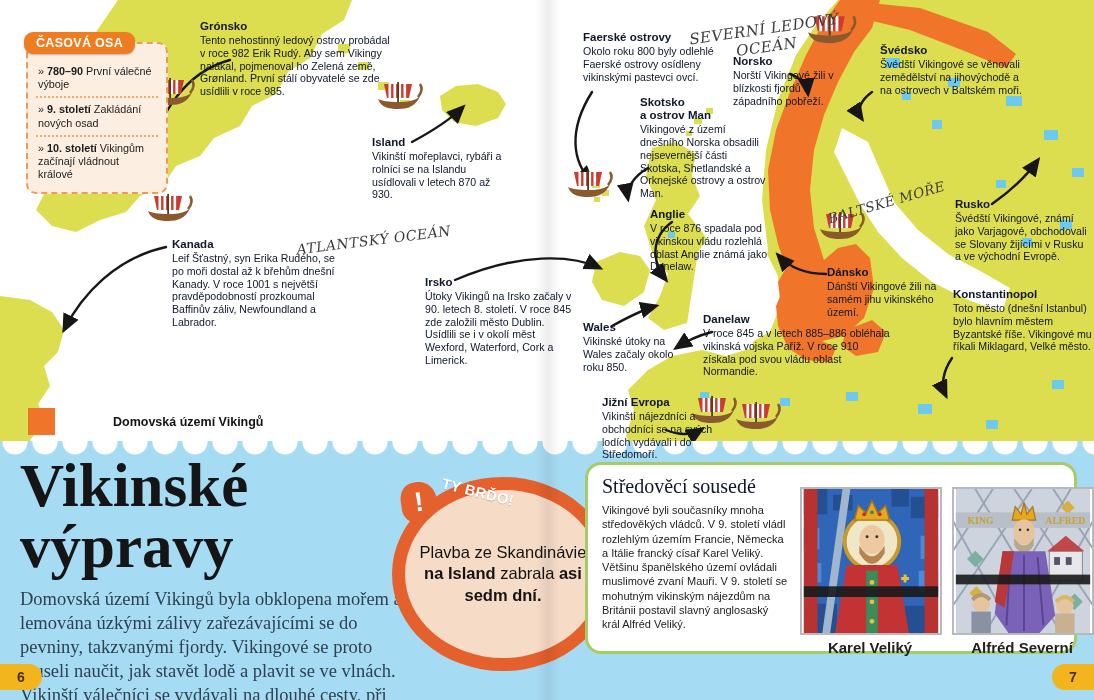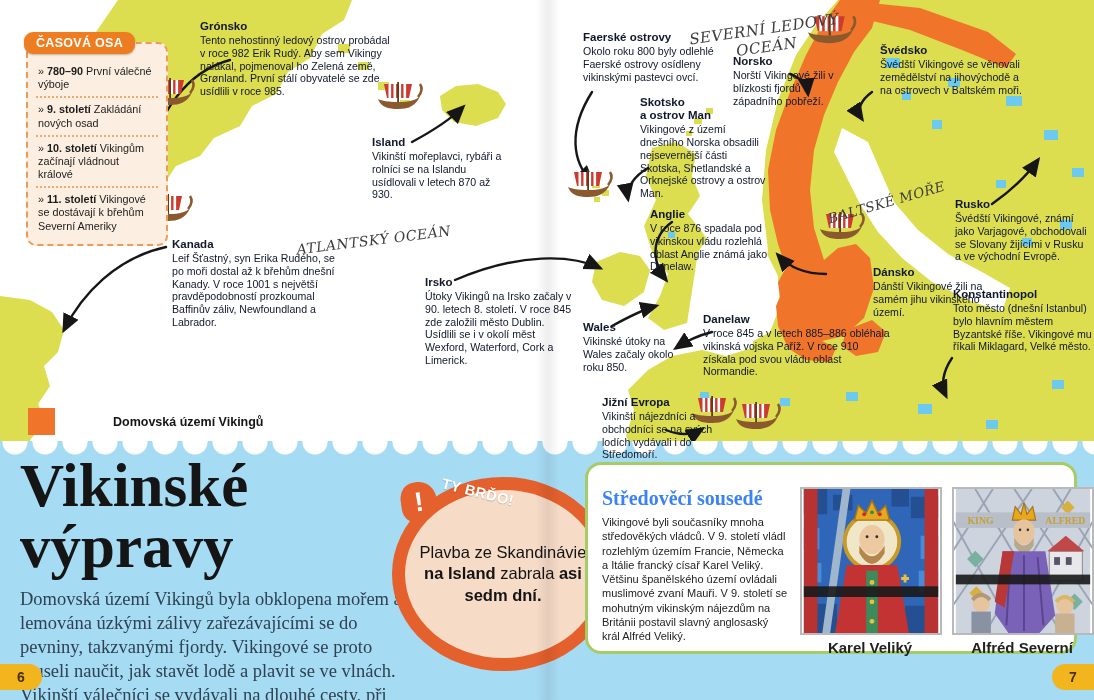--- a/index.html
+++ b/index.html
@@ -57,21 +57,21 @@
              border-radius:46% 54% 58% 42%;color:#ffffff;font-weight:bold;font-size:27px;
              display:flex;align-items:center;justify-content:center;transform:rotate(-8deg);}
   .badge-text{position:absolute;left:36px;top:-6px;color:#ffffff;font-weight:bold;font-size:14.5px;
               transform:rotate(14deg);letter-spacing:.5px;text-shadow:0 1px 1px rgba(0,0,0,.2);}
 
   
   .panel{position:absolute;left:585px;top:21px;width:492px;height:192px;background:#ffffff;
          border:3px solid #a6cc66;border-radius:16px;box-sizing:border-box;padding:10px 14px;
          display:flex;gap:12px;}
   .panel-left{width:186px;flex:none;}
-  .panel-title{font-family:"Liberation Serif",serif;font-weight:bold;font-size:20px;color:#3b82f6;white-space:nowrap;margin-top:12px;}
+  .panel-title{font-family:"Liberation Serif",serif;font-weight:normal;font-size:20px;color:#0f172a;white-space:nowrap;}
   .panel-body{font-size:11px;line-height:1.3;color:#222;margin-top:5px;}
   .glass-fig{flex:none;width:140px;margin-top:12px;text-align:center;}
   .glass-fig svg{border:2px solid #b9b9b9;background:#fff;display:block;}
   .caption{font-weight:bold;font-size:15px;color:#222;margin-top:4px;}
 
   
   .page-tab{position:absolute;top:664px;width:42px;height:26px;background:#f2b51d;z-index:10;
             display:flex;align-items:center;justify-content:center;font-weight:bold;font-size:14px;color:#4a3000;}
   .tab-left{left:0;border-radius:0 13px 13px 0;}
   .tab-right{right:0;border-radius:13px 0 0 13px;}
@@ -188,21 +188,20 @@
     <div class="sea-label pre" style="left:690px;top:20px;font-size:15px;transform:rotate(-8deg);">SEVERNÍ LEDOVÝ
 OCEÁN</div>
     <div class="sea-label" style="left:296px;top:232px;font-size:14px;transform:rotate(-7deg);">ATLANTSKÝ OCEÁN</div>
     <div class="sea-label" style="left:826px;top:194px;font-size:13.5px;transform:rotate(-16deg);">BALTSKÉ MOŘE</div>
 
     <div class="timeline">
       <div class="tl-header">ČASOVÁ OSA</div>
       <div class="tl-entry"><span>»</span> <span class="tl-period">780–90</span><span> První válečné výboje</span></div>
       <div class="tl-entry"><span>»</span> <span class="tl-period">9. století</span><span> Zakládání nových osad</span></div>
       <div class="tl-entry"><span>»</span> <span class="tl-period">10. století</span><span> Vikingům začínají vládnout králové</span></div>
-      <div class="tl-entry"><span>»</span> <span class="tl-period">11. století</span><span> Vikingové se dostávají k břehům Severní Ameriky</span></div>
     </div>
 
     <div class="map-label" style="left:200px;top:20px;width:195px;">
       <div class="ml-title">Grónsko</div>
       <div class="ml-text">Tento nehostinný ledový ostrov probádal v roce 982 Erik Rudý. Aby sem Vikingy nalákal, pojmenoval ho Zelená země, Grønland. První stálí obyvatelé se zde usídlili v roce 985.</div>
     </div>
     <div class="map-label" style="left:372px;top:136px;width:135px;">
       <div class="ml-title">Island</div>
       <div class="ml-text">Vikinští mořeplavci, rybáři a rolníci se na Islandu usídlovali v letech 870 až 930.</div>
     </div>
@@ -240,21 +239,21 @@
       <div class="ml-text">Norští Vikingové žili v blízkosti fjordů u západního pobřeží.</div>
     </div>
     <div class="map-label" style="left:602px;top:396px;width:122px;">
       <div class="ml-title">Jižní Evropa</div>
       <div class="ml-text">Vikinští nájezdníci a obchodníci se na svých lodích vydávali i do Středomoří.</div>
     </div>
     <div class="map-label" style="left:880px;top:44px;width:142px;">
       <div class="ml-title">Švédsko</div>
       <div class="ml-text">Švédští Vikingové se věnovali zemědělství na jihovýchodě a na ostrovech v Baltském moři.</div>
     </div>
-    <div class="map-label" style="left:827px;top:266px;width:122px;margin-left:46px;">
+    <div class="map-label" style="left:827px;top:266px;width:122px;">
       <div class="ml-title">Dánsko</div>
       <div class="ml-text">Dánští Vikingové žili na samém jihu vikinského území.</div>
     </div>
     <div class="map-label" style="left:955px;top:198px;width:134px;">
       <div class="ml-title">Rusko</div>
       <div class="ml-text">Švédští Vikingové, známí jako Varjagové, obchodovali se Slovany žijícími v Rusku a ve východní Evropě.</div>
     </div>
     <div class="map-label" style="left:953px;top:288px;width:140px;">
       <div class="ml-title">Konstantinopol</div>
       <div class="ml-text">Toto město (dnešní Istanbul) bylo hlavním městem Byzantské říše. Vikingové mu říkali Miklagard, Velké město.</div>

